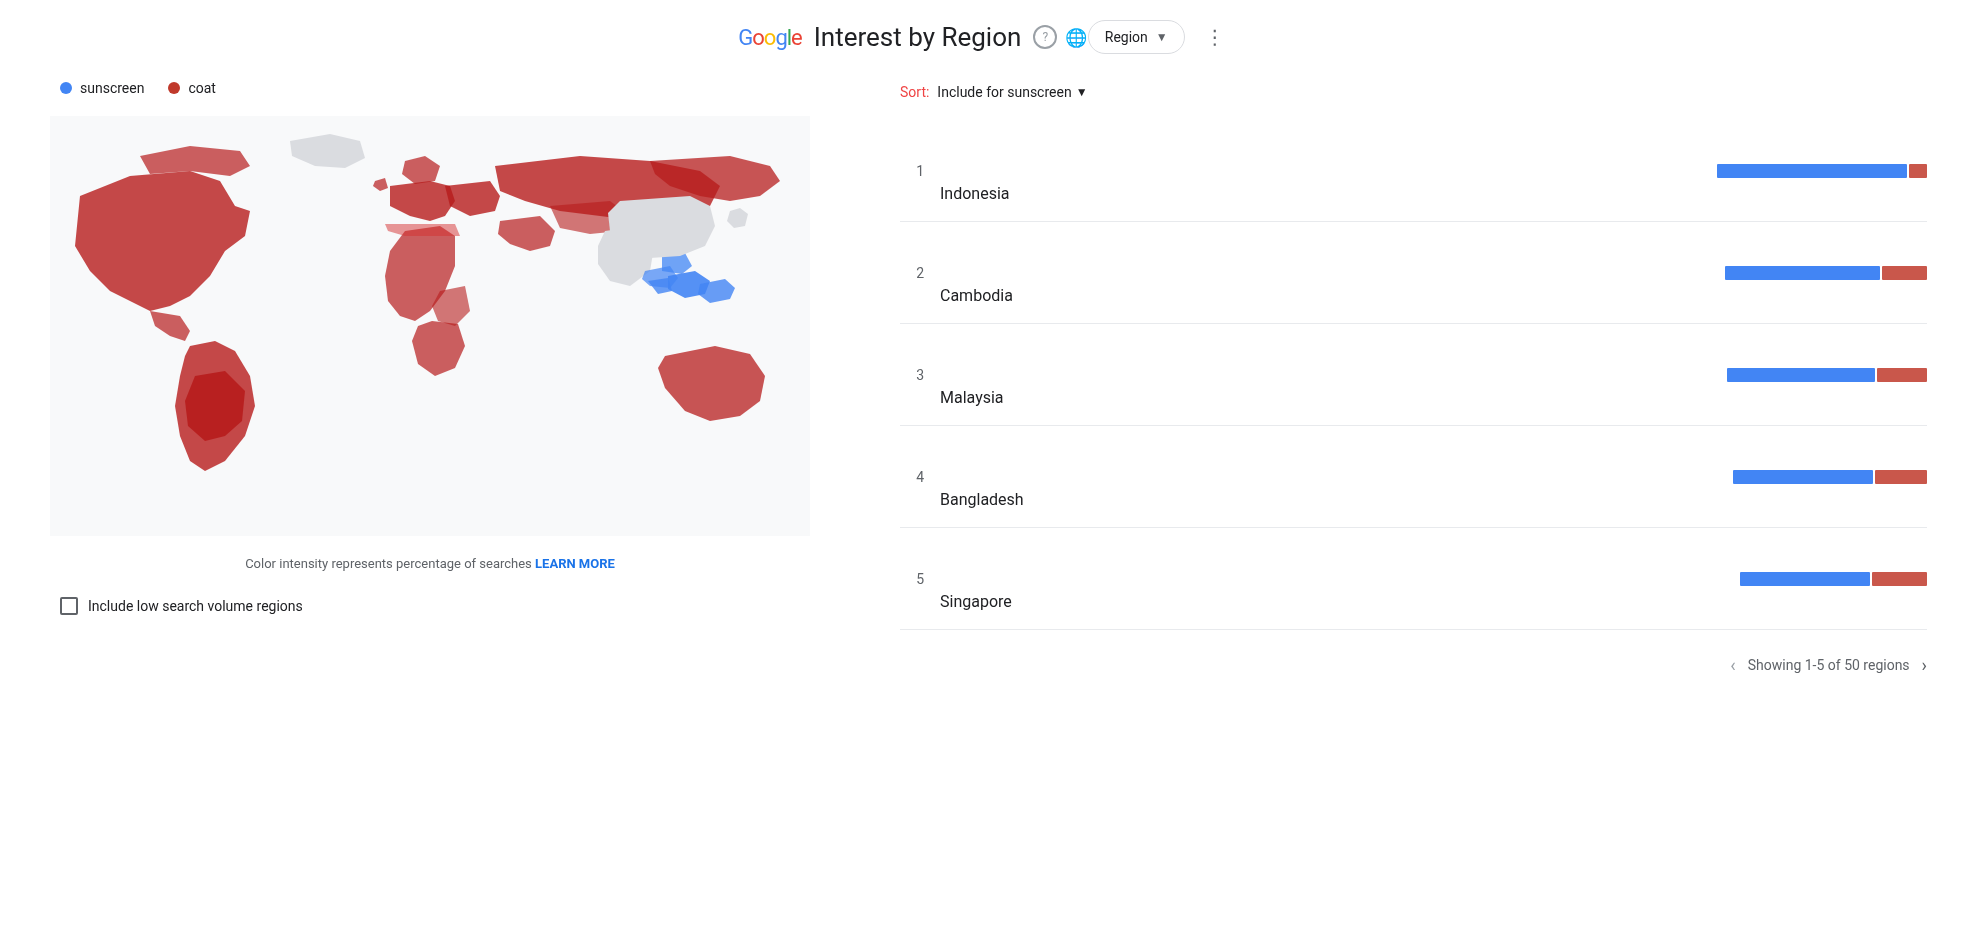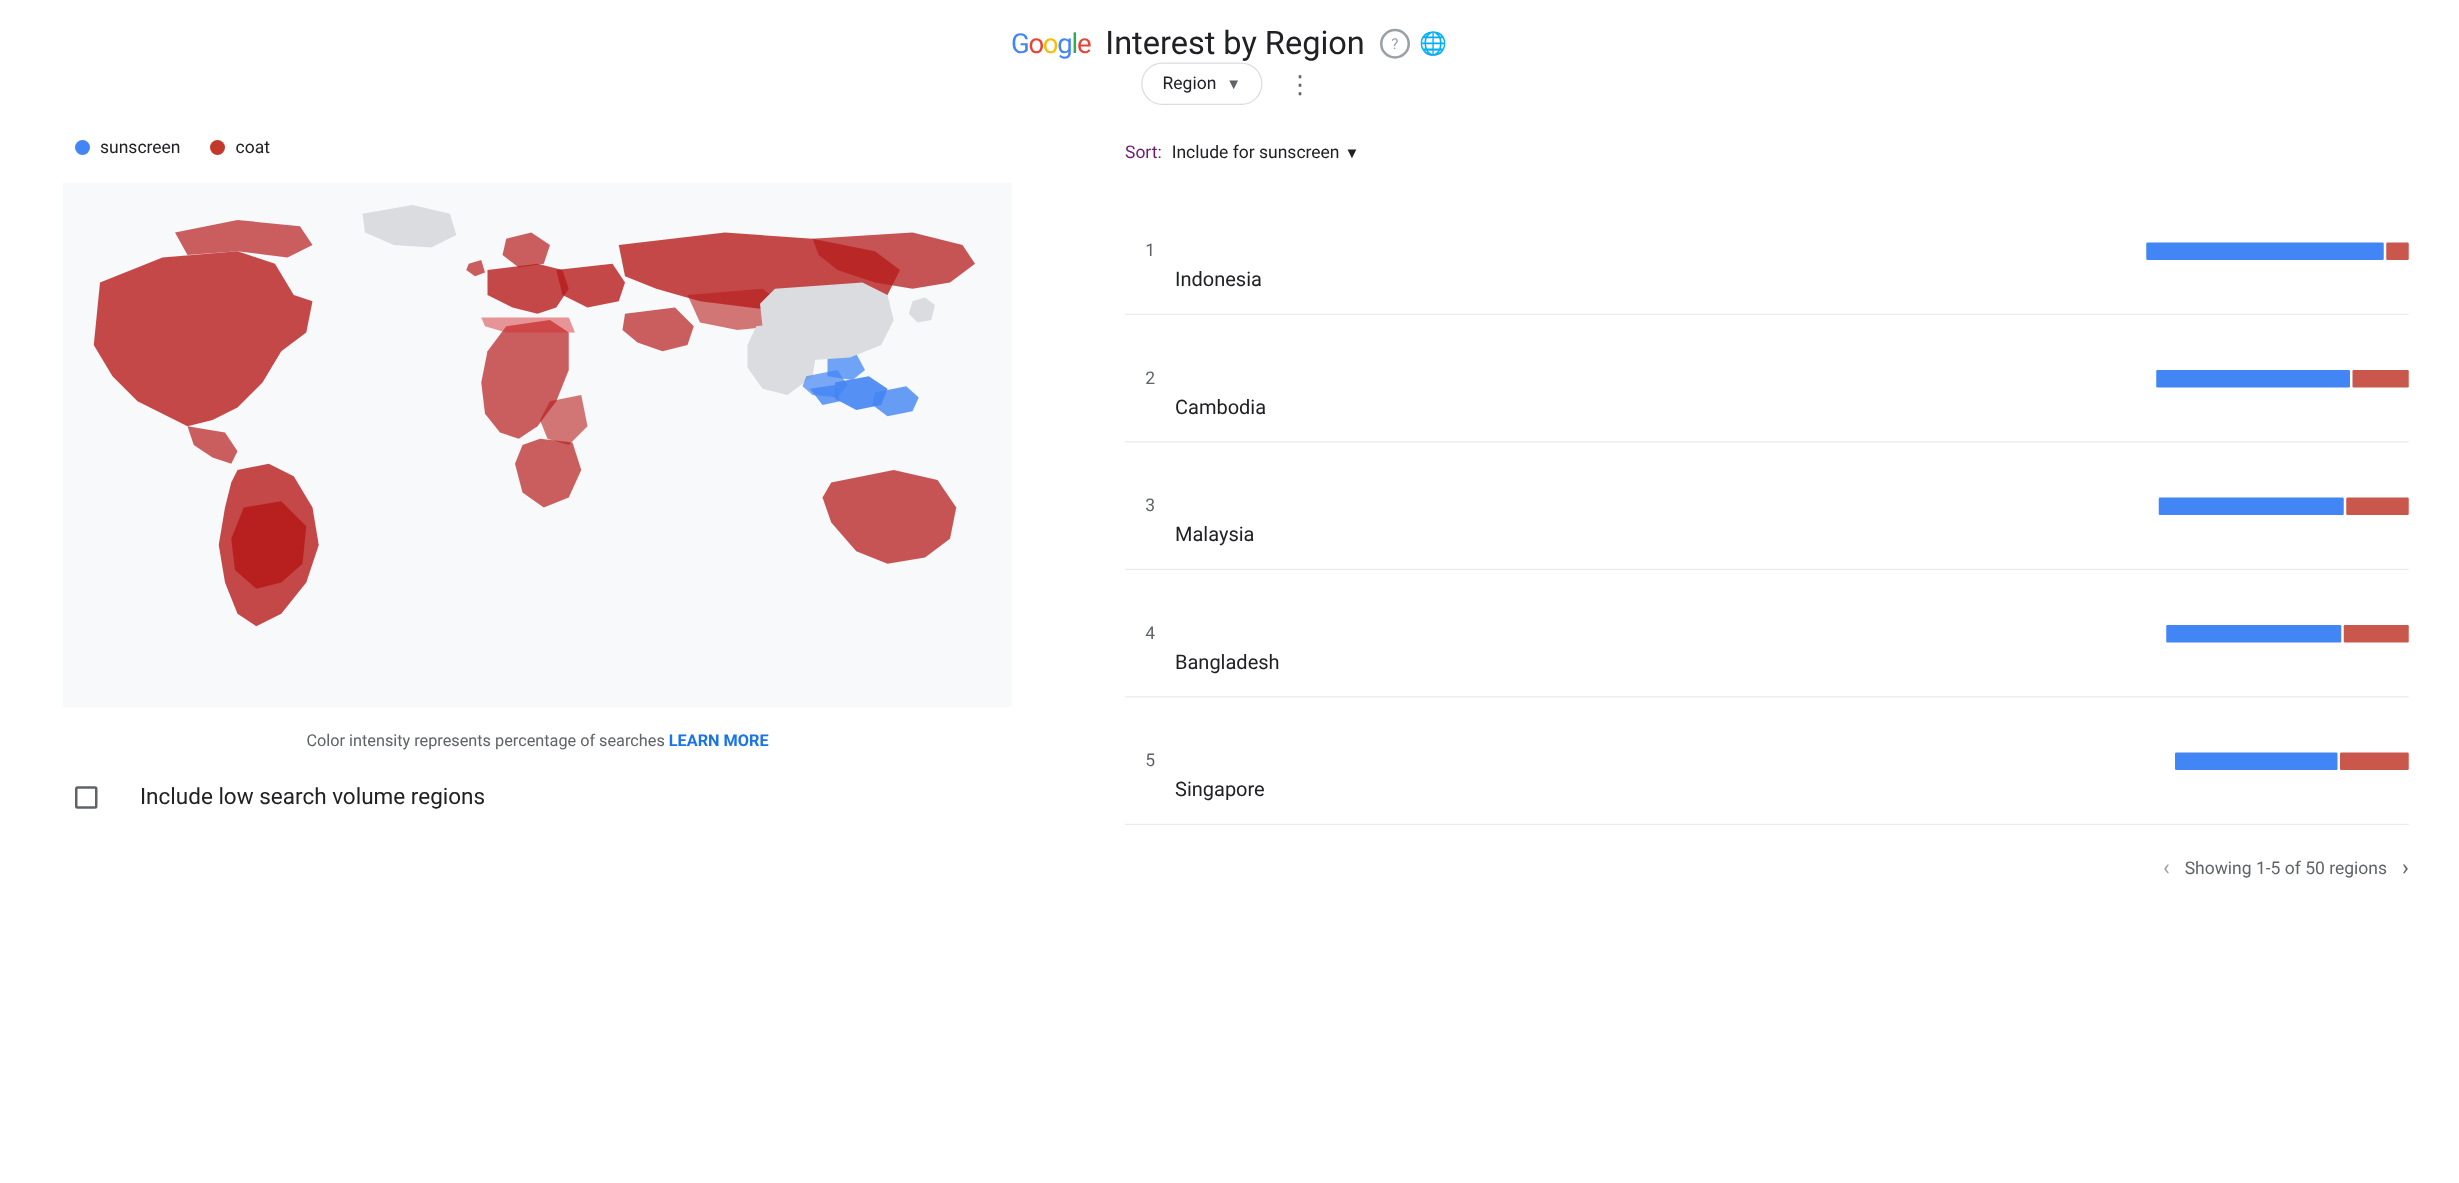--- a/index.html
+++ b/index.html
@@ -10,22 +10,21 @@
       font-size: 14px;
       width: 1967px;
       min-height: 946px;
       overflow: hidden;
     }
 
     .header {
       display: flex;
       align-items: center;
       padding: 20px 30px 10px 30px;
-      justify-content: space-between;
-      flex-direction: column;
+      justify-content: center;
     }
 
     .header-left {
       display: flex;
       align-items: center;
       gap: 12px;
     }
 
     .google-logo {
       font-size: 22px;
@@ -168,42 +167,41 @@
 
     .checkbox-box {
       width: 18px;
       height: 18px;
       border: 2px solid #5f6368;
       border-radius: 2px;
       cursor: pointer;
     }
 
     .checkbox-label {
-      font-size: 18px;
-      color: #202124;
-      margin-left: 24px;
+      font-size: 14px;
+      color: #202124;
     }
 
     .right-panel {
       flex: 1;
       padding-left: 60px;
       padding-top: 10px;
     }
 
     .sort-row {
       display: flex;
       align-items: center;
       gap: 8px;
       padding: 10px 0 20px 0;
       font-size: 14px;
       color: #202124;
     }
 
     .sort-label {
-      color: #701a75;
+      color: #ef4444;
     }
 
     .sort-value {
       font-weight: 400;
       color: #202124;
       cursor: pointer;
       display: flex;
       align-items: center;
       gap: 4px;
     }

